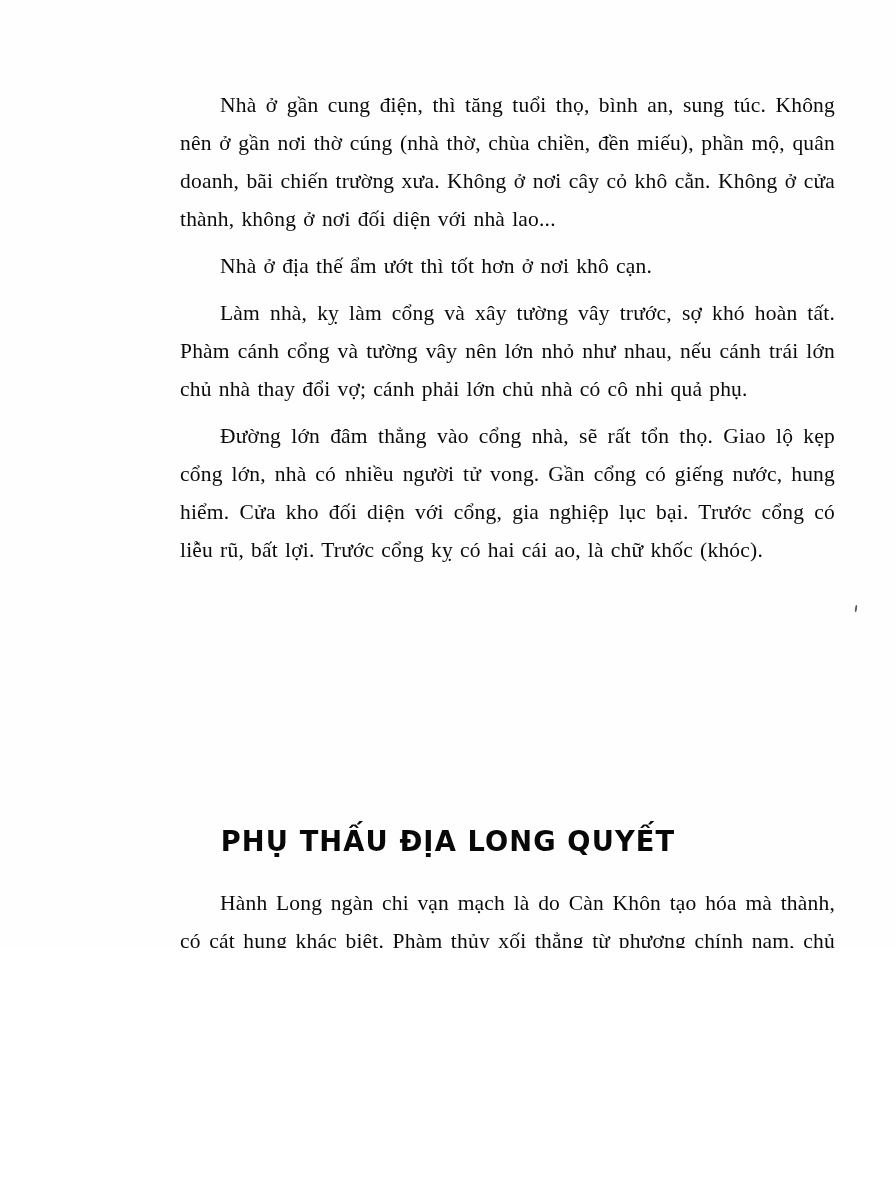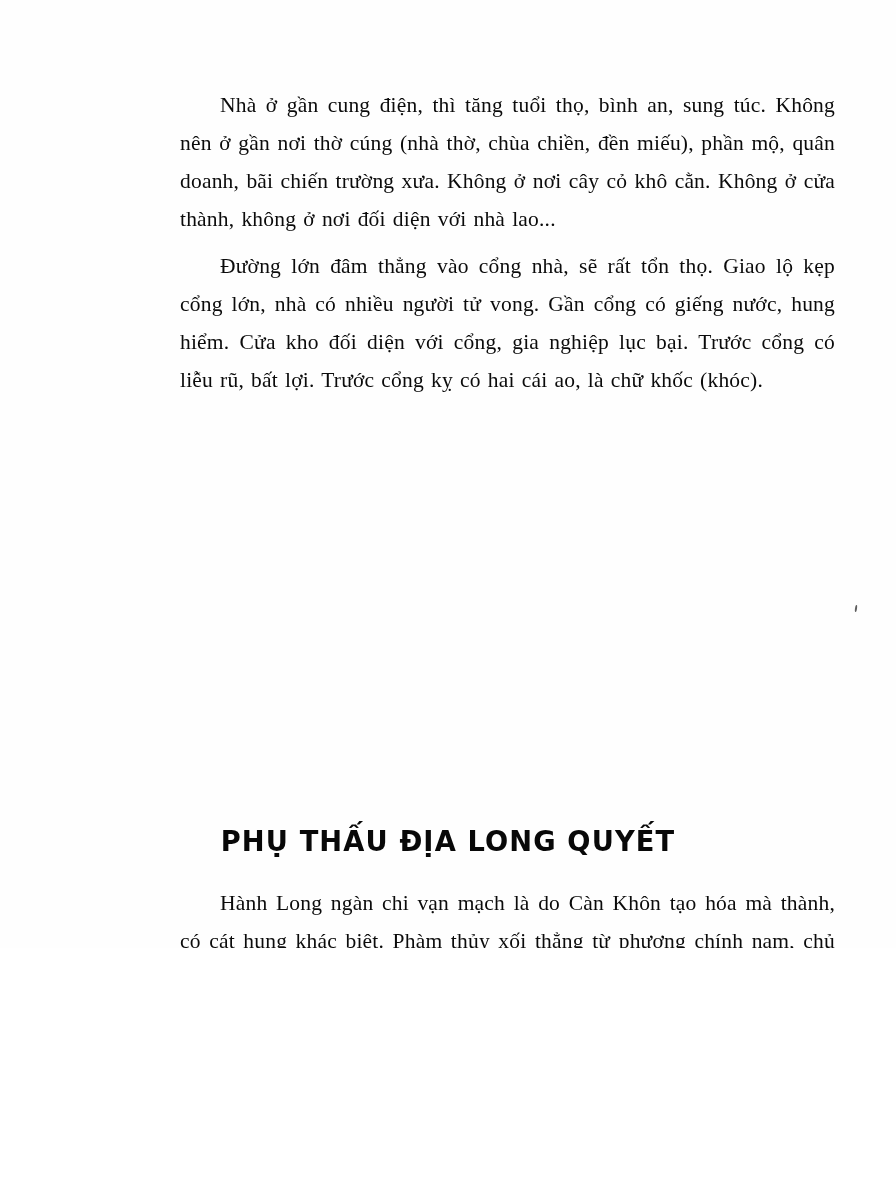--- a/index.html
+++ b/index.html
@@ -100,20 +100,22 @@
     transform: rotate(-20deg);
   }
 </style>
 </head>
 <body>
 
 <div class="page">
 
   <div class="text-column">
     <p class="para">Nhà ở gần cung điện, thì tăng tuổi thọ, bình an, sung túc. Không nên ở gần nơi thờ cúng (nhà thờ, chùa chiền, đền miếu), phần mộ, quân doanh, bãi chiến trường xưa. Không ở nơi cây cỏ khô cằn. Không ở cửa thành, không ở nơi đối diện với nhà lao...</p>
+    <p class="para">Nhà ở địa thế ẩm ướt thì tốt hơn ở nơi khô cạn.</p>
+    <p class="para">Làm nhà, kỵ làm cổng và xây tường vây trước, sợ khó hoàn tất. Phàm cánh cổng và tường vây nên lớn nhỏ như nhau, nếu cánh trái lớn chủ nhà thay đổi vợ; cánh phải lớn chủ nhà có cô nhi quả phụ.</p>
     <p class="para">Đường lớn đâm thẳng vào cổng nhà, sẽ rất tổn thọ. Giao lộ kẹp cổng lớn, nhà có nhiều người tử vong. Gần cổng có giếng nước, hung hiểm. Cửa kho đối diện với cổng, gia nghiệp lục bại. Trước cổng có liễu rũ, bất lợi. Trước cổng kỵ có hai cái ao, là chữ khốc (khóc).</p>
   </div>
 
   <h2 class="section-heading">PHỤ THẤU ĐỊA LONG QUYẾT</h2>
 
   <div class="text-column-lower">
     <p class="para">Hành Long ngàn chi vạn mạch là do Càn Khôn tạo hóa mà thành, có cát hung khác biệt. Phàm thủy xối thẳng từ phương chính nam, chủ gia đình gặp tai họa, bị sung quân. Thủy xối thẳng vào phía sau nhà, sẽ có ôn dịch, người cũng dâm đãng thông gian, nam có độc, nữ quả phụ. Phía tây có thủy xối thẳng vào hông nhà, gia nghiệp lụn bại. Phía đông có thủy xối thẳng vào sườn nhà, cũng chủ về tai họa (hình ngục, thụ thương, nghèo khó). Thủy chảy thẳng vào cổng, mang theo nhiều tật bệnh.</p>
   </div>
 
   <div class="folio">216</div>

